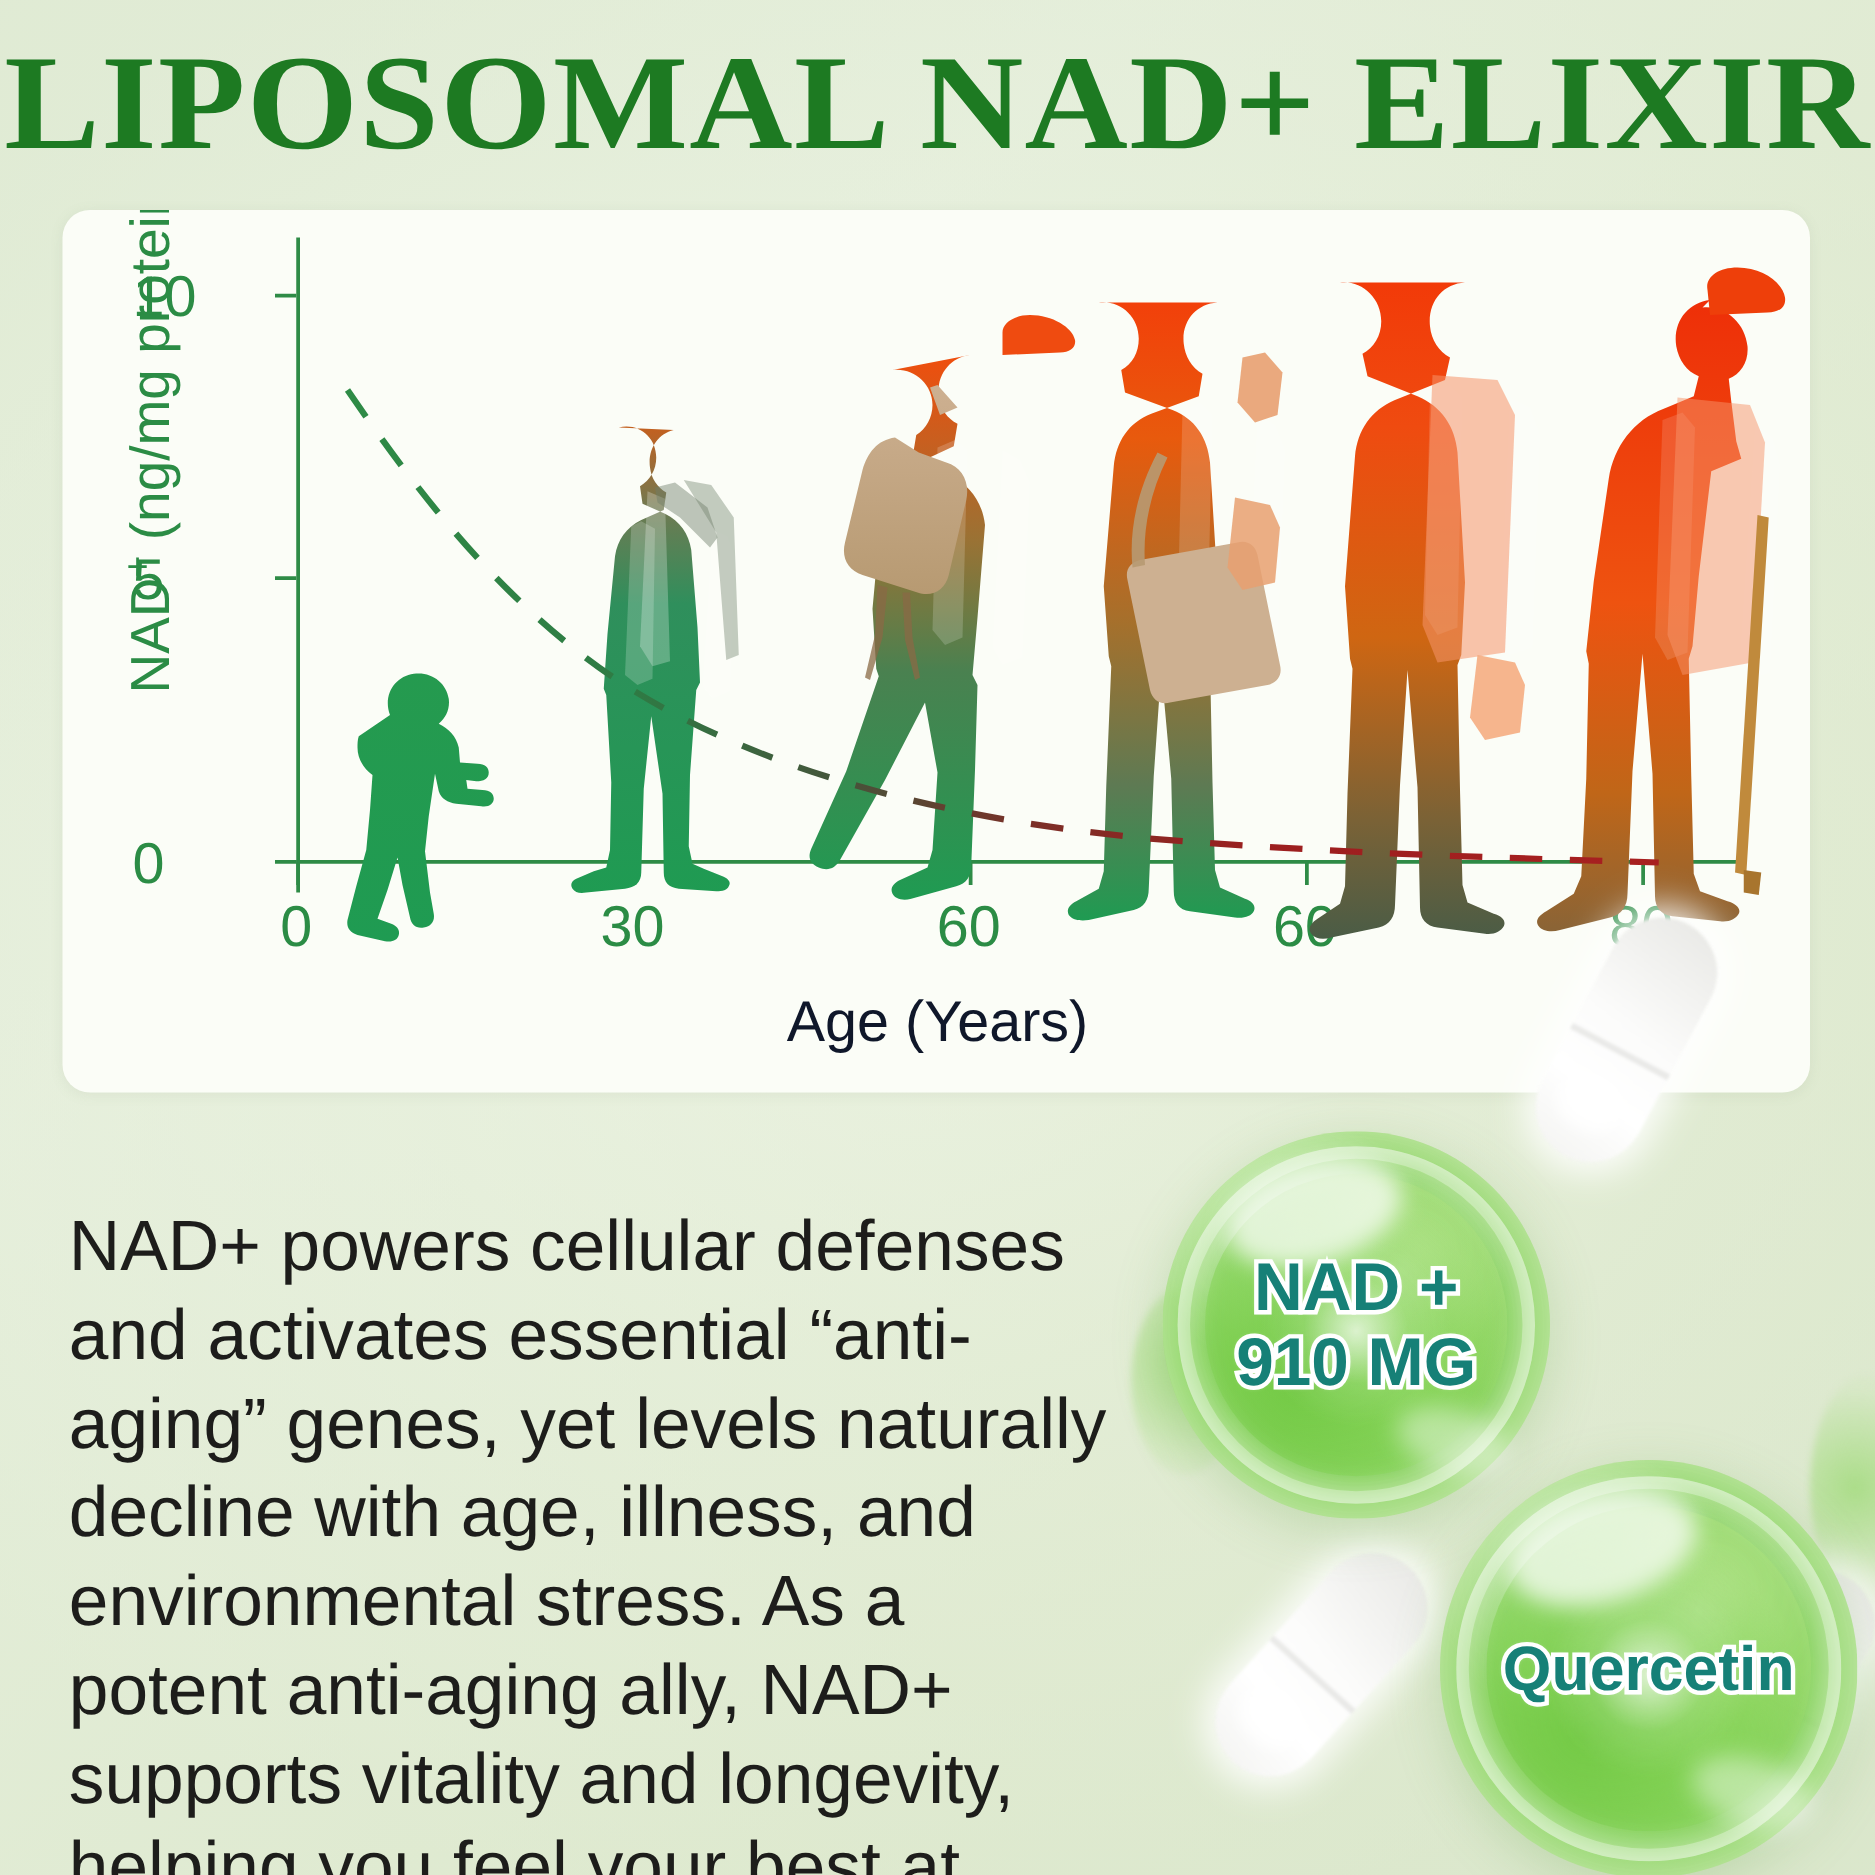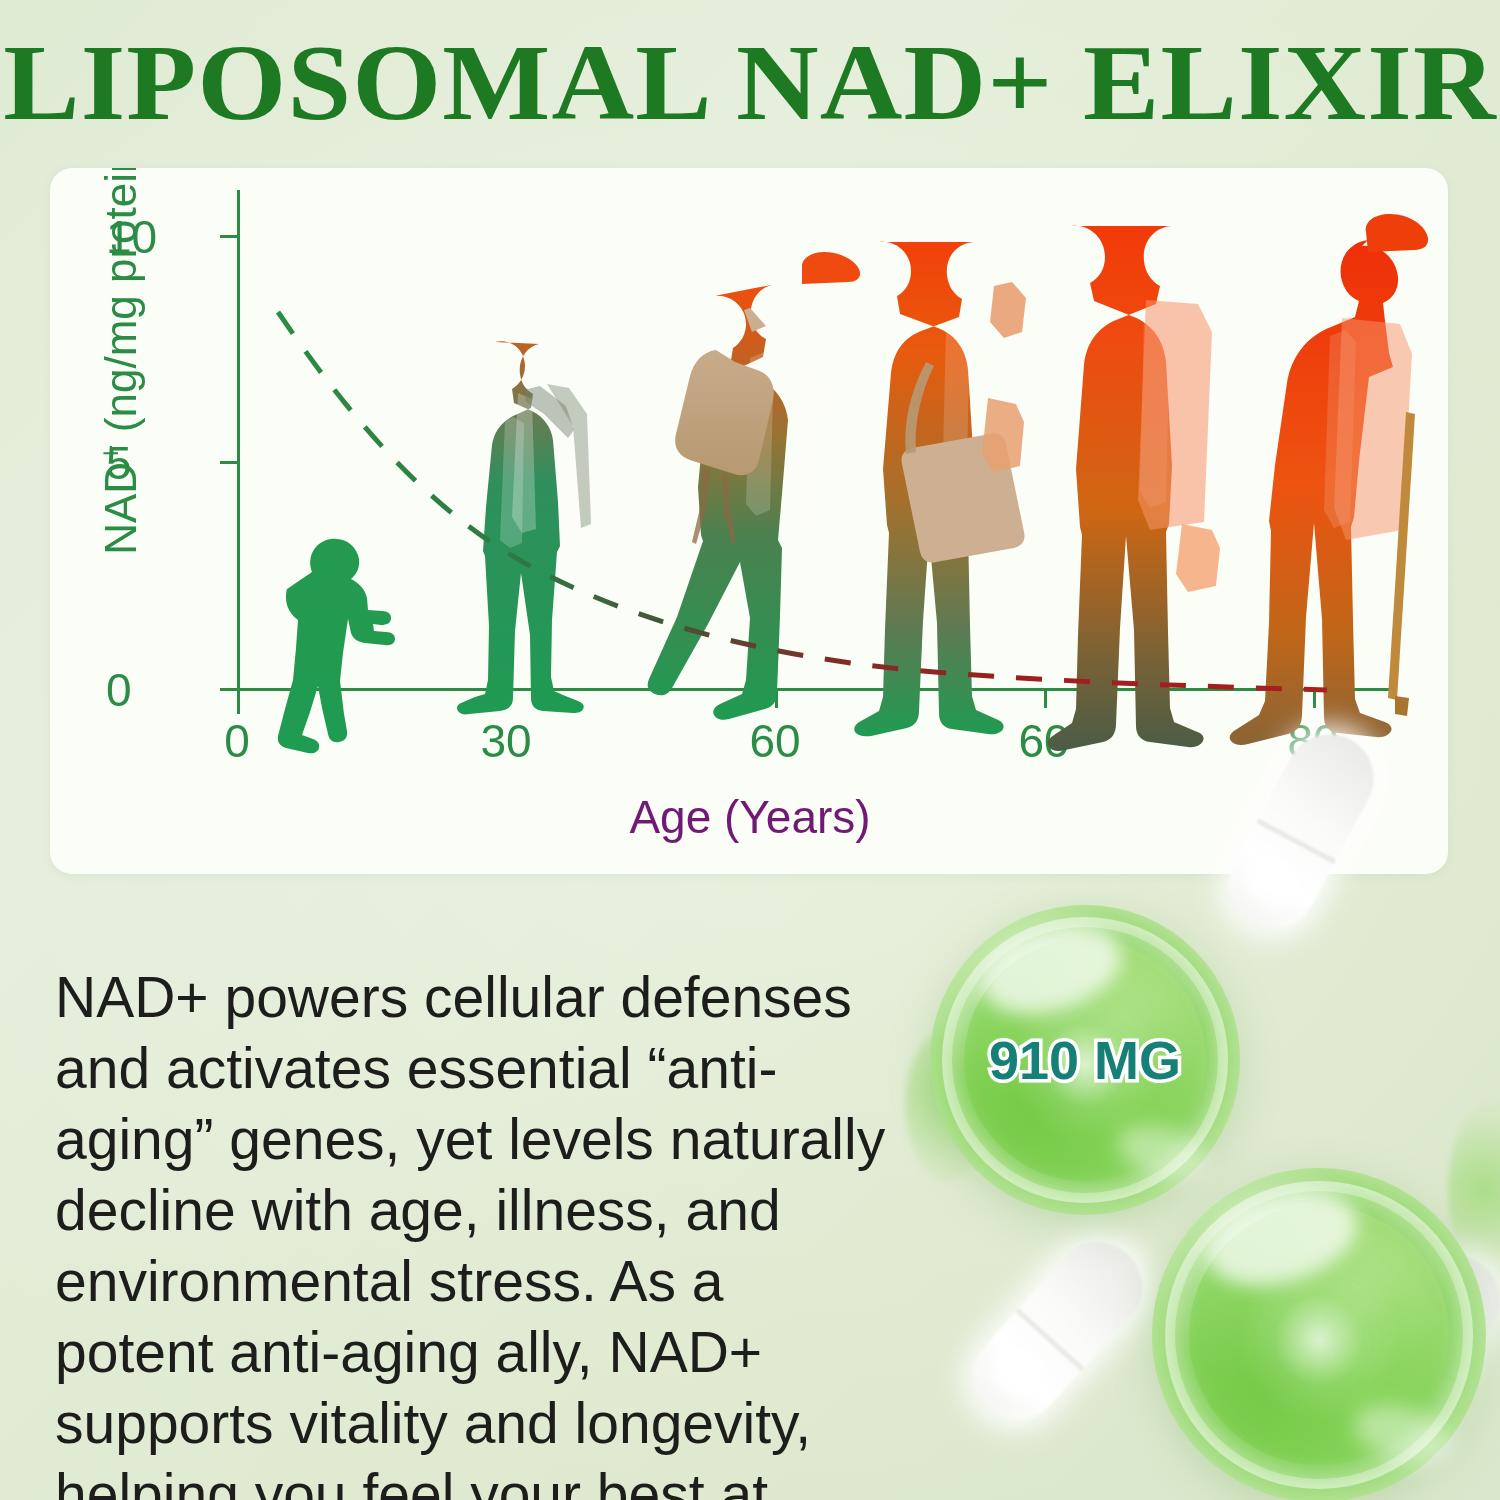--- a/index.html
+++ b/index.html
@@ -58,21 +58,21 @@
   }
   #ytitle{
     position:absolute;left:-190px;top:150px;width:520px;
     transform:rotate(-90deg);
     transform-origin:center center;
     font-size:44px;color:#2b8c45;text-align:center;white-space:nowrap;
   }
   #ytitle sup{font-size:30px;}
   #xtitle{
     position:absolute;left:450px;top:622px;width:500px;text-align:center;
-    font-size:46px;color:#701a75;
+    font-size:46px;color:#0f172a;
   }
   #curve{position:absolute;left:0;top:0;width:1398px;height:706px;}
   
   #figs{position:absolute;left:0;top:0;width:1398px;height:706px;}
   
   #body-copy{
     position:absolute;left:55px;top:905px;width:840px;
     font-size:57px;line-height:71px;color:#1d1d1b;
     font-family:"Liberation Sans",sans-serif;
   }
@@ -310,24 +310,26 @@
 <div class="capsule" id="cap3">
     <span class="seam"></span>
   </div>
 
 <div class="bubble" id="bubble1">
   <span class="gel"></span>
   <span class="rim"></span>
   <span class="hl"></span>
   <span class="hl2"></span>
   <span class="bubble-text">
+    <span class="bubble-line">NAD +</span>
     <span class="bubble-line">910 MG</span>
   </span>
 </div>
 
 <div class="bubble" id="bubble2">
   <span class="gel"></span>
   <span class="rim"></span>
   <span class="hl"></span>
   <span class="hl2"></span>
   <span class="bubble-text">
+    <span class="bubble-line">Quercetin</span>
   </span>
 </div>
 
 </body></html>

